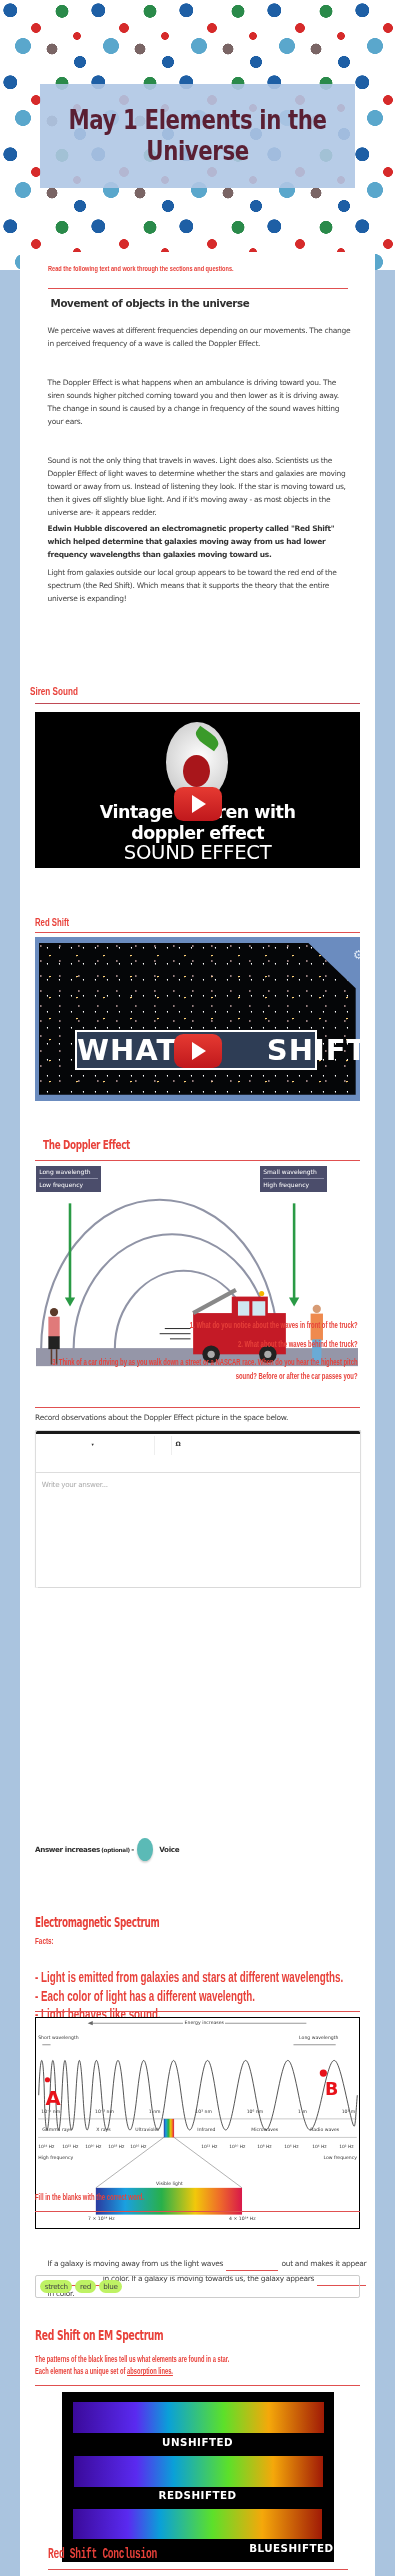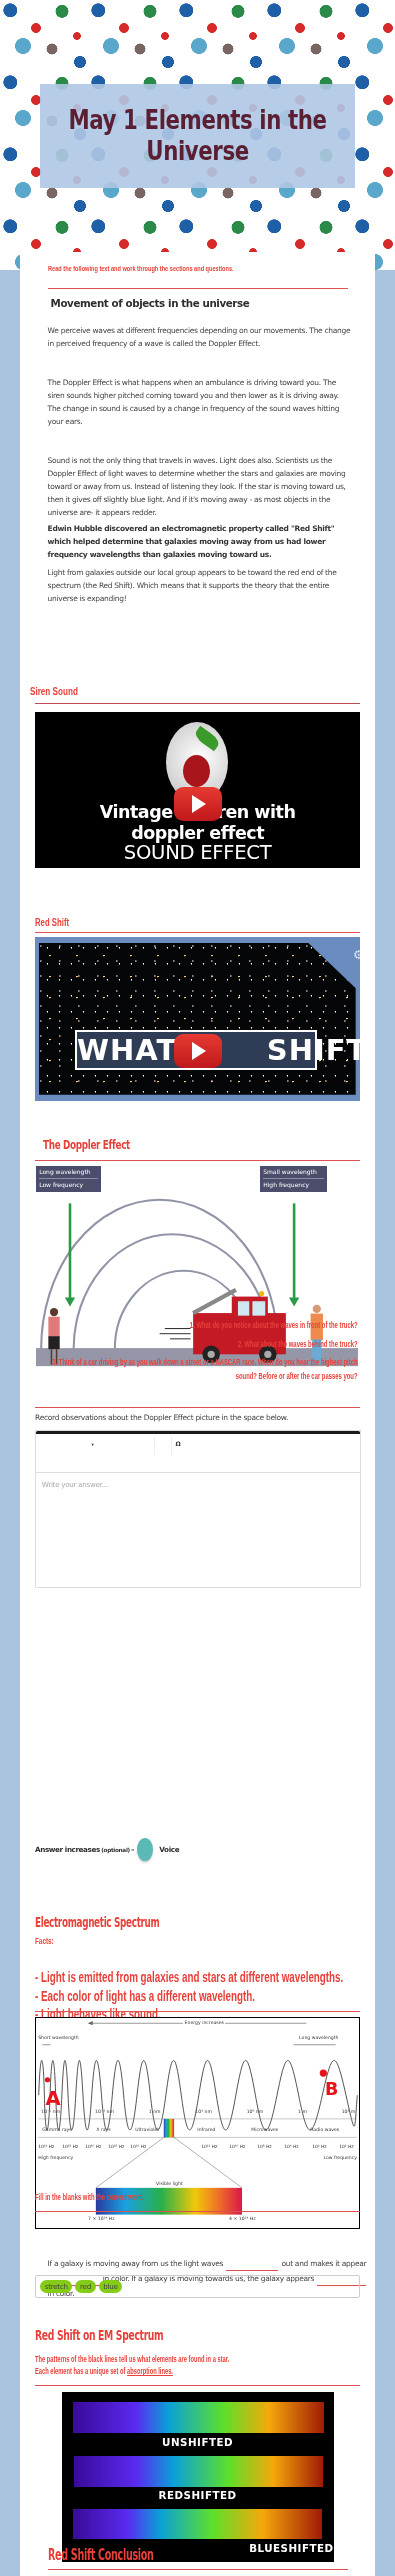--- a/index.html
+++ b/index.html
@@ -105,21 +105,21 @@
   .recorder .voice { font-weight: bold; font-size: 7.2px; margin-left: 6.2px; letter-spacing: -0.3px; }
   .blank {
     display: inline-block; border-bottom: 0.5px solid #e05050; vertical-align: -5.2px;
     height: 12.4px; margin: 0 3.1px; cursor: text;
   }
   .chips {
     position: absolute; border: 0.5px solid #ccc; border-radius: 2.1px; display: flex;
     gap: 3.1px; padding: 3.6px 4.1px;
   }
   .chip {
-    background: #84cc16; border-radius: 8.2px; padding: 2.1px 4.6px; font-size: 7.2px;
+    background: #bef264; border-radius: 8.2px; padding: 2.1px 4.6px; font-size: 7.2px;
     color: #444; letter-spacing: -0.3px; cursor: grab;
   }
   .spec-bar { position: absolute; height: 20.6px; }
 </style>
 </head>
 <body>
 
 <div class="header-bg"></div>
 <div class="title-box">
   <h1>May 1 Elements in the Universe</h1>
@@ -357,20 +357,20 @@
   <div class="rule" style="left:15.5px; top:2133px; width:325px;"></div>
   <div class="abs" style="left:42px; top:2140px; width:272px; height:170px; background:#000;">
     <div class="spec-bar" style="left:11.3px; top:10.3px; width:251px; height:31px; background:linear-gradient(90deg,#3a0a9a,#5a2af0 25%,#0aa0d8 38%,#5ce02a 60%,#f5a80a 78%,#a01a06);"></div>
     <div class="abs" style="left:0; width:272px; top:44px; text-align:center; color:#fff; font-weight:bold; font-size:10.3px; letter-spacing:0.5px;">UNSHIFTED</div>
     <div class="spec-bar" style="left:12.4px; top:64px; width:249px; height:31px; background:linear-gradient(90deg,#3a0a9a,#5a2af0 25%,#0aa0d8 40%,#5ce02a 62%,#f5a80a 80%,#a01a06);"></div>
     <div class="abs" style="left:0; width:272px; top:97px; text-align:center; color:#fff; font-weight:bold; font-size:10.3px; letter-spacing:0.5px;">REDSHIFTED</div>
     <div class="spec-bar" style="left:11.3px; top:117px; width:249px; height:30px; background:linear-gradient(90deg,#3a0a9a,#5a2af0 22%,#0aa0d8 35%,#5ce02a 56%,#f5a80a 76%,#a01a06);"></div>
     <div class="abs" style="left:0; width:272px; top:150px; text-align:right; color:#fff; font-weight:bold; font-size:10.3px; letter-spacing:0.5px;">BLUESHIFTED</div>
   </div>
 
-  <div class="abs heading-red u" style="left:28px; top:2294px; font-size:15px;">
+  <div class="abs heading-red u" style="left:28px; top:2294px; font-size:15px;font-family:Liberation Mono, monospace;">
     <span class="narrow" style="transform:scaleX(0.64); white-space:nowrap;">Red Shift Conclusion</span>
   </div>
   <div class="rule" style="left:28px; top:2317px; width:300px;"></div>
   <div class="abs body-text" style="left:28px; top:2321px; width:304px;">Main Idea: The shift in absorption lines is the basis of Hubble's conclusion that the galaxies are moving apart from each other. As a galaxy moves farther from Earth, the wavelengths of light increase in size and appear more red than it really is.</div>
 
 </div>
 
 
 </body></html>

